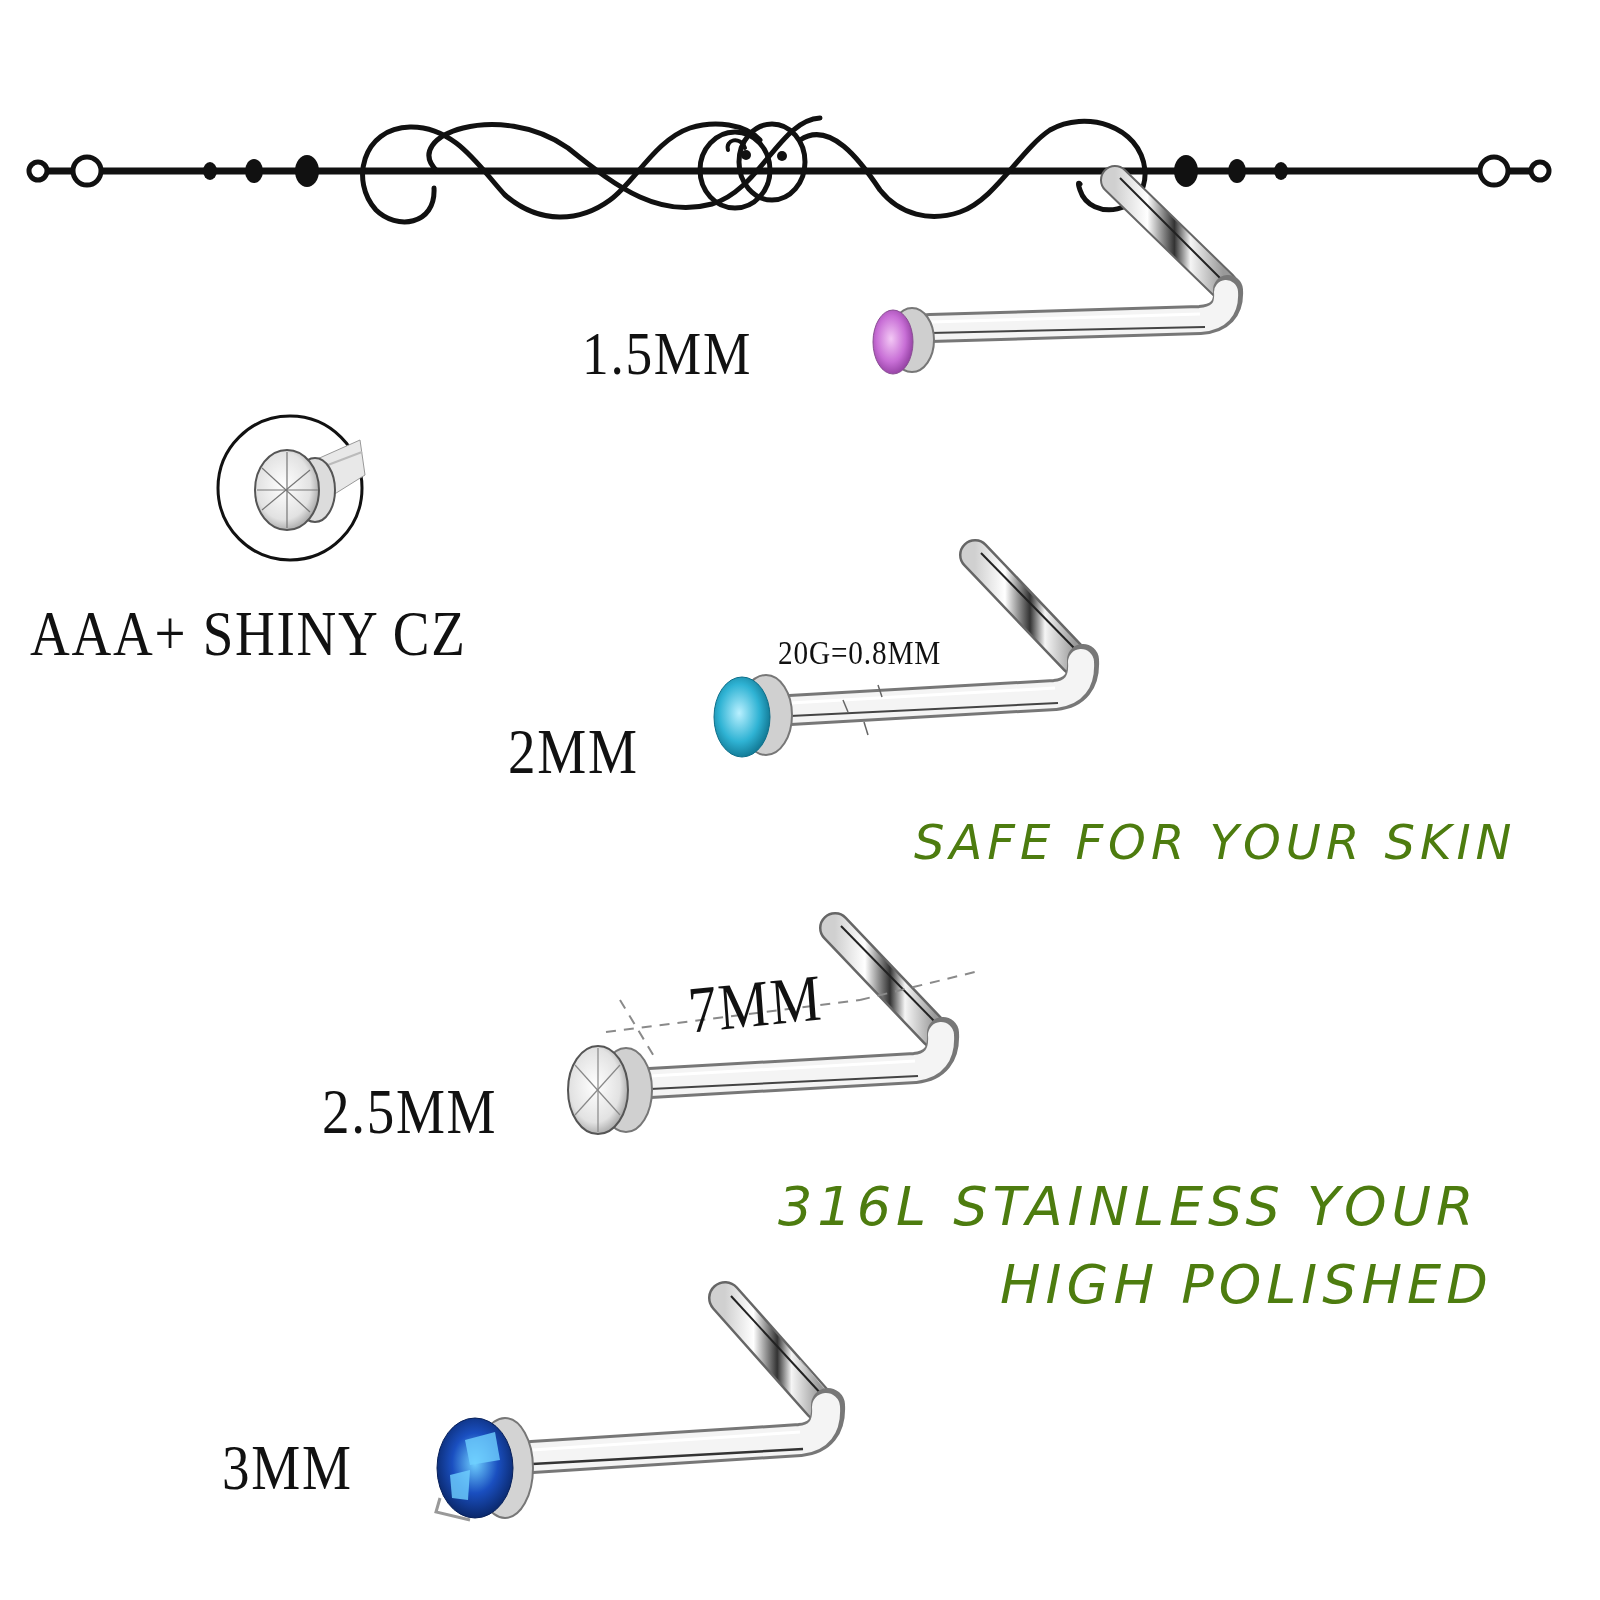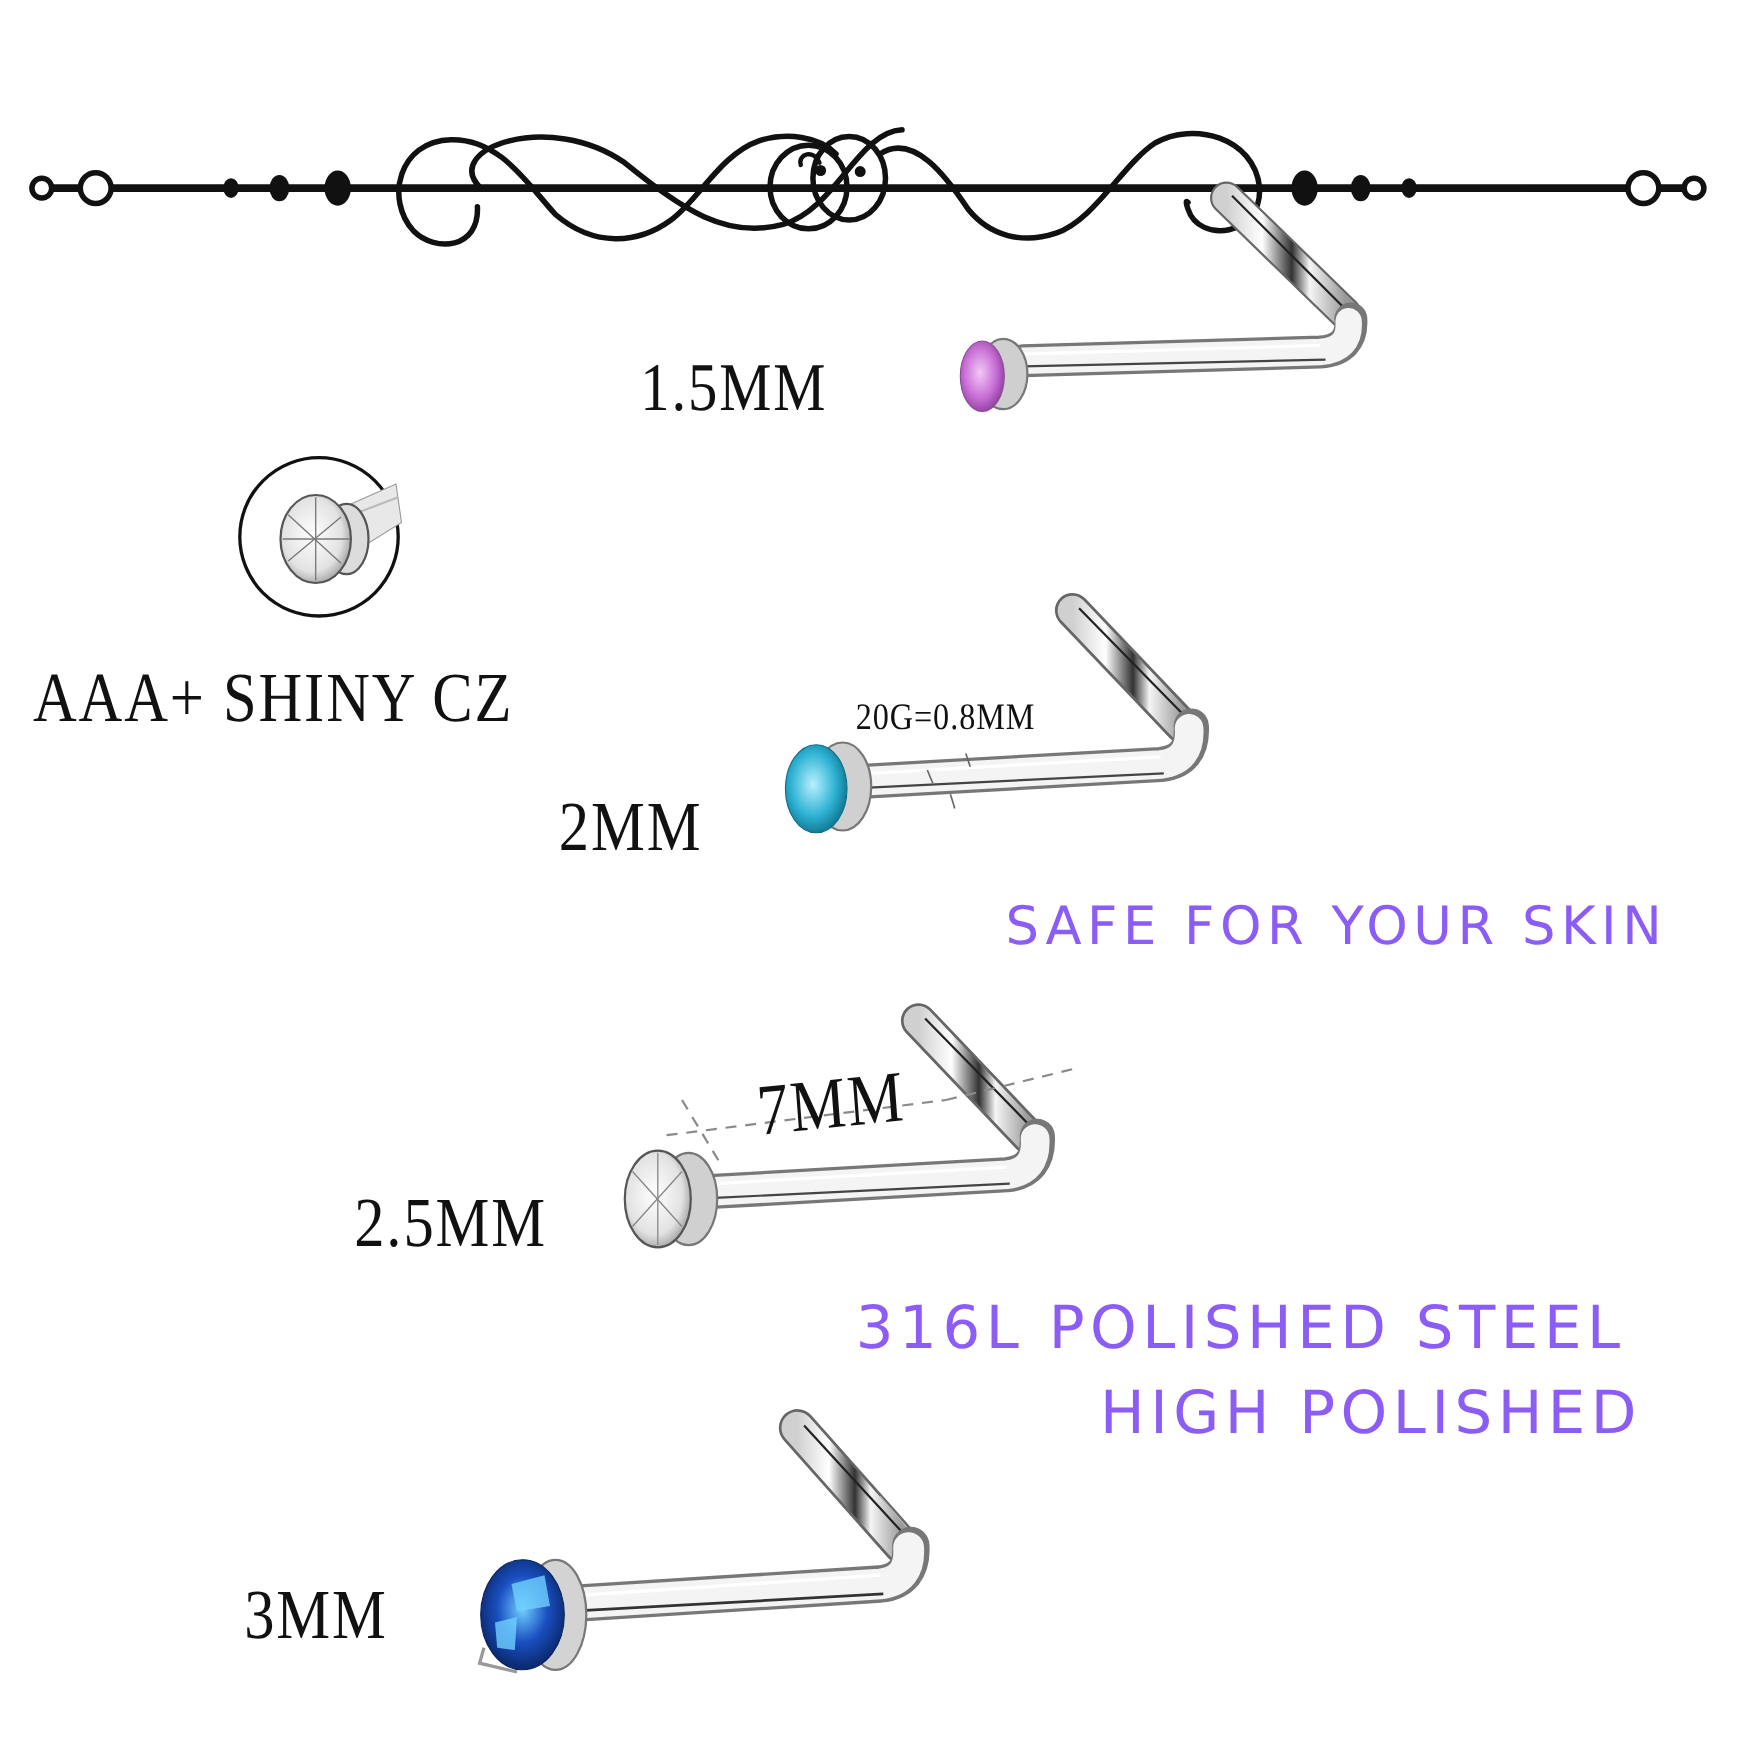--- a/index.html
+++ b/index.html
@@ -9,21 +9,22 @@
     font-family: "Liberation Serif", "DejaVu Serif", serif;
     color: #111111;
     white-space: nowrap;
     line-height: 1;
     transform: scaleX(0.86);
     transform-origin: left top;
     letter-spacing: 2px;
   }
   .hand-label {
     font-family: "DejaVu Sans", sans-serif;
-    color: #8b5cf6;
+    color: #4d7c0f;
+    font-style: italic;
     white-space: nowrap;
     line-height: 1;
     letter-spacing: 5px;
     font-weight: normal;
   }
   svg { position: absolute; left: 0; top: 0; overflow: visible; }
 </style>
 </head>
 <body>
 
@@ -176,21 +177,21 @@
   <ellipse cx="598" cy="1090" rx="30" ry="44" fill="url(#gemClear)" stroke="#555" stroke-width="2"></ellipse>
   <g stroke="#888" stroke-width="1.2" fill="none">
     <line x1="575" y1="1065" x2="620" y2="1115"></line>
     <line x1="575" y1="1115" x2="620" y2="1065"></line>
     <line x1="598" y1="1048" x2="598" y2="1132"></line>
   </g>
 </svg>
 <div class="abs serif-label" style="left:686px;top:978px;font-size:66px;transform:scaleX(0.86) rotate(-5deg);">7MM</div>
 <div class="abs serif-label" style="left:322px;top:1080px;font-size:64px;">2.5MM</div>
 
-<div class="abs hand-label" style="left:778px;top:1180px;font-size:54px;">316L POLISHED STEEL</div>
+<div class="abs hand-label" style="left:778px;top:1180px;font-size:54px;">316L STAINLESS YOUR</div>
 <div class="abs hand-label" style="left:1000px;top:1258px;font-size:54px;">HIGH POLISHED</div>
 
 <svg width="1600" height="1600">
   <path d="M 725 1298 L 820 1405" stroke="#666" stroke-width="34" stroke-linecap="round" fill="none"></path>
   <path d="M 725 1298 L 820 1405" stroke="url(#steelD)" stroke-width="29" stroke-linecap="round" fill="none"></path>
   <line x1="731" y1="1296" x2="823" y2="1396" stroke="#222" stroke-width="2"></line>
   <line x1="800" y1="1360" x2="843" y2="1410" stroke="#bbb" stroke-width="1"></line>
   <path d="M 532 1457 L 800 1440 Q 830 1437 828 1405" stroke="#777" stroke-width="34" fill="none" stroke-linecap="round"></path>
   <path d="M 532 1457 L 800 1440 Q 828 1437 826 1407" stroke="#f4f4f4" stroke-width="28" fill="none" stroke-linecap="round"></path>
   <line x1="532" y1="1464" x2="803" y2="1449" stroke="#333" stroke-width="2.5"></line>

